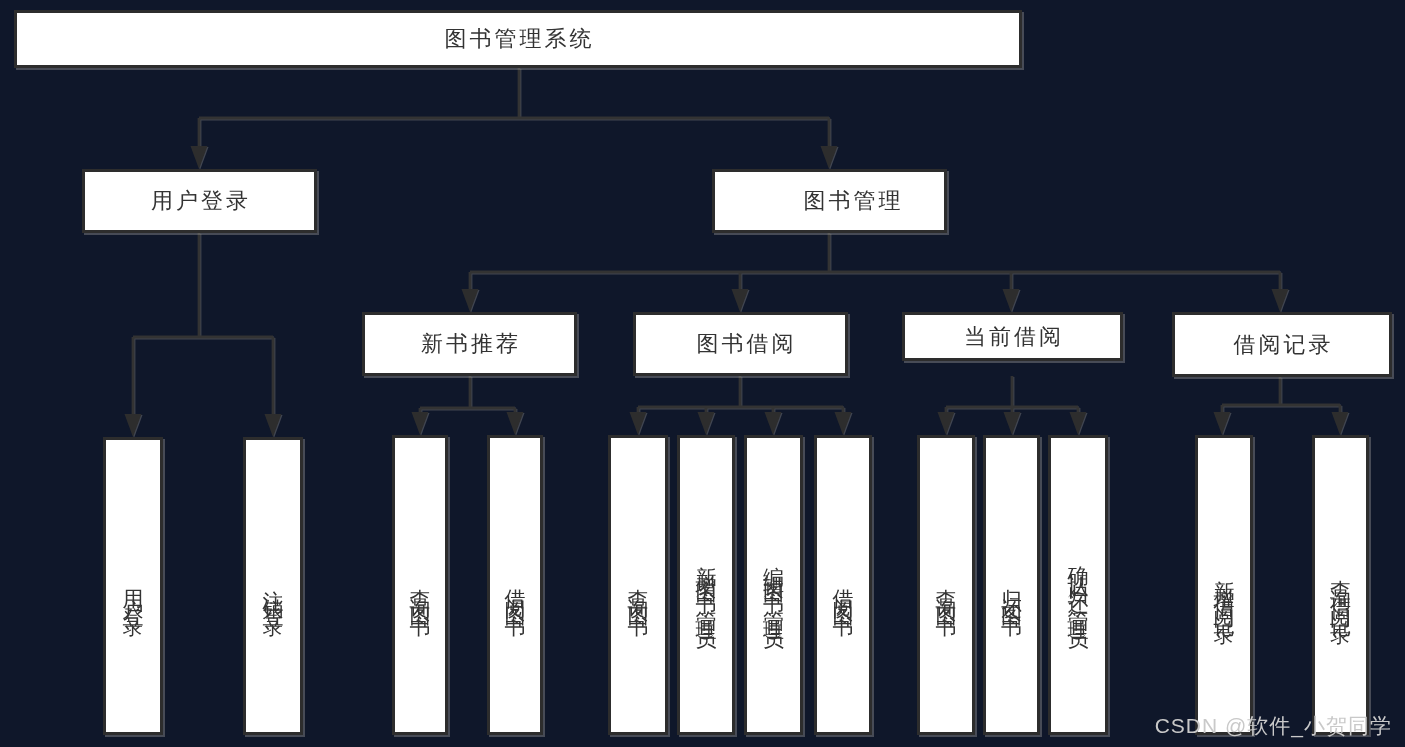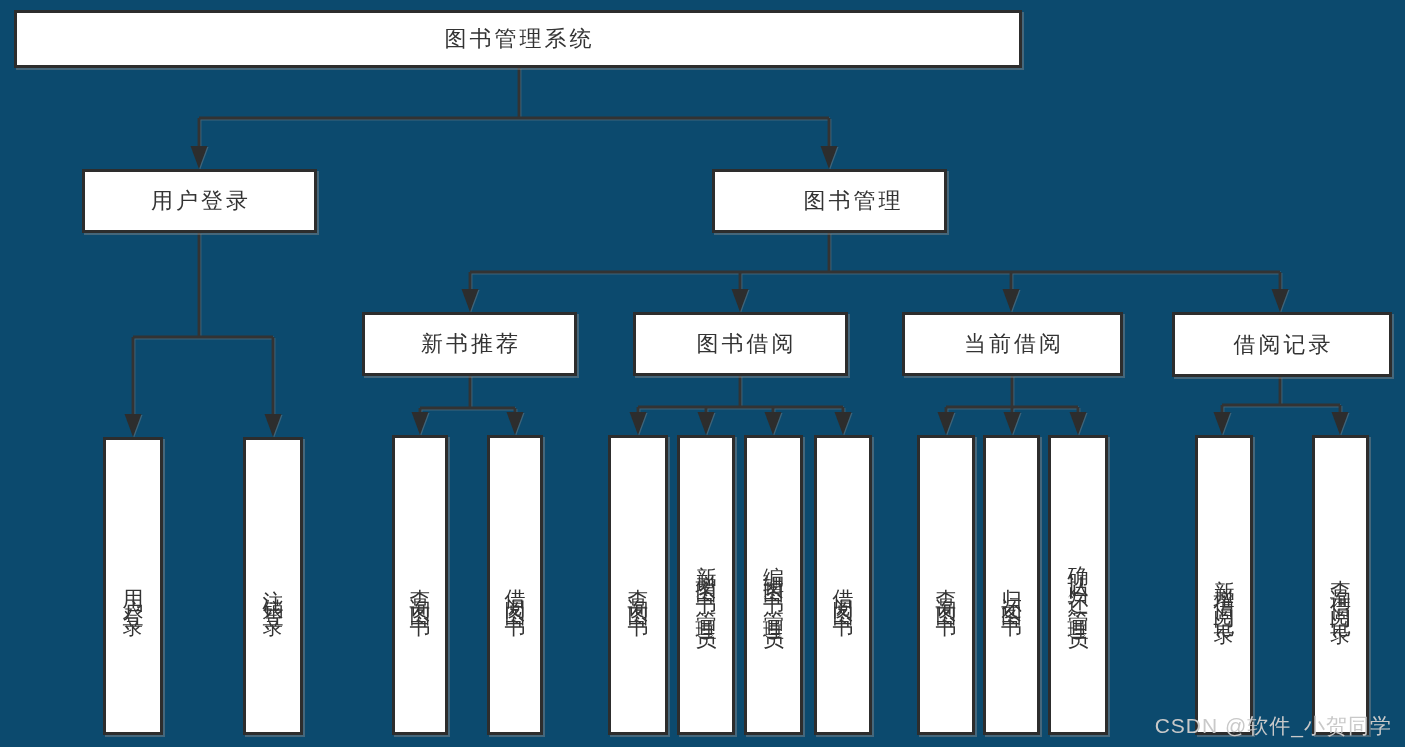--- a/index.html
+++ b/index.html
@@ -4,21 +4,21 @@
 <style>
   html, body {
     margin: 0;
     padding: 0;
     background: #ffffff;
   }
   .stage {
     position: relative;
     width: 1405px;
     height: 747px;
-    background: #0c4a6e;
+    background: #0f172a;
     font-family: "Liberation Sans", sans-serif;
     color: #333333;
     overflow: hidden;
   }
   .wires {
     position: absolute;
     left: 0;
     top: 0;
     width: 1405px;
     height: 747px;
@@ -106,21 +106,21 @@
     </g>
   </svg>
 
   <div class="node hnode" style="left:14px; top:10px; width:1008px; height:58px;">图书管理系统</div>
 
   <div class="node hnode" style="left:82px; top:169px; width:235px; height:64px;">用户登录</div>
   <div class="node hnode" style="left:712px; top:169px; width:235px; height:64px;padding-left:48px;">图书管理</div>
 
   <div class="node hnode" style="left:362px; top:312px; width:215px; height:64px;">新书推荐</div>
   <div class="node hnode" style="left:633px; top:312px; width:215px; height:64px;padding-left:12px;">图书借阅</div>
-  <div class="node hnode" style="left:902px; top:312px; width:221px; height:64px;">当前借阅</div>
+  <div class="node hnode" style="left:902px; top:312px; width:221px; height:49px;">当前借阅</div>
   <div class="node hnode" style="left:1172px; top:312px; width:220px; height:65px;">借阅记录</div>
 
   <div class="node vnode" style="left:103px; top:437px; width:60px; height:298px;">用户登录</div>
   <div class="node vnode" style="left:243px; top:437px; width:60px; height:298px;">注销登录</div>
 
   <div class="node vnode" style="left:392px; top:435px; width:56px; height:300px;">查询图书</div>
   <div class="node vnode" style="left:487px; top:435px; width:56px; height:300px;">借阅图书</div>
 
   <div class="node vnode" style="left:608px; top:435px; width:60px; height:300px;">查询图书</div>
   <div class="node vnode" style="left:677px; top:435px; width:58px; height:300px;">新增图书（管理员）</div>

